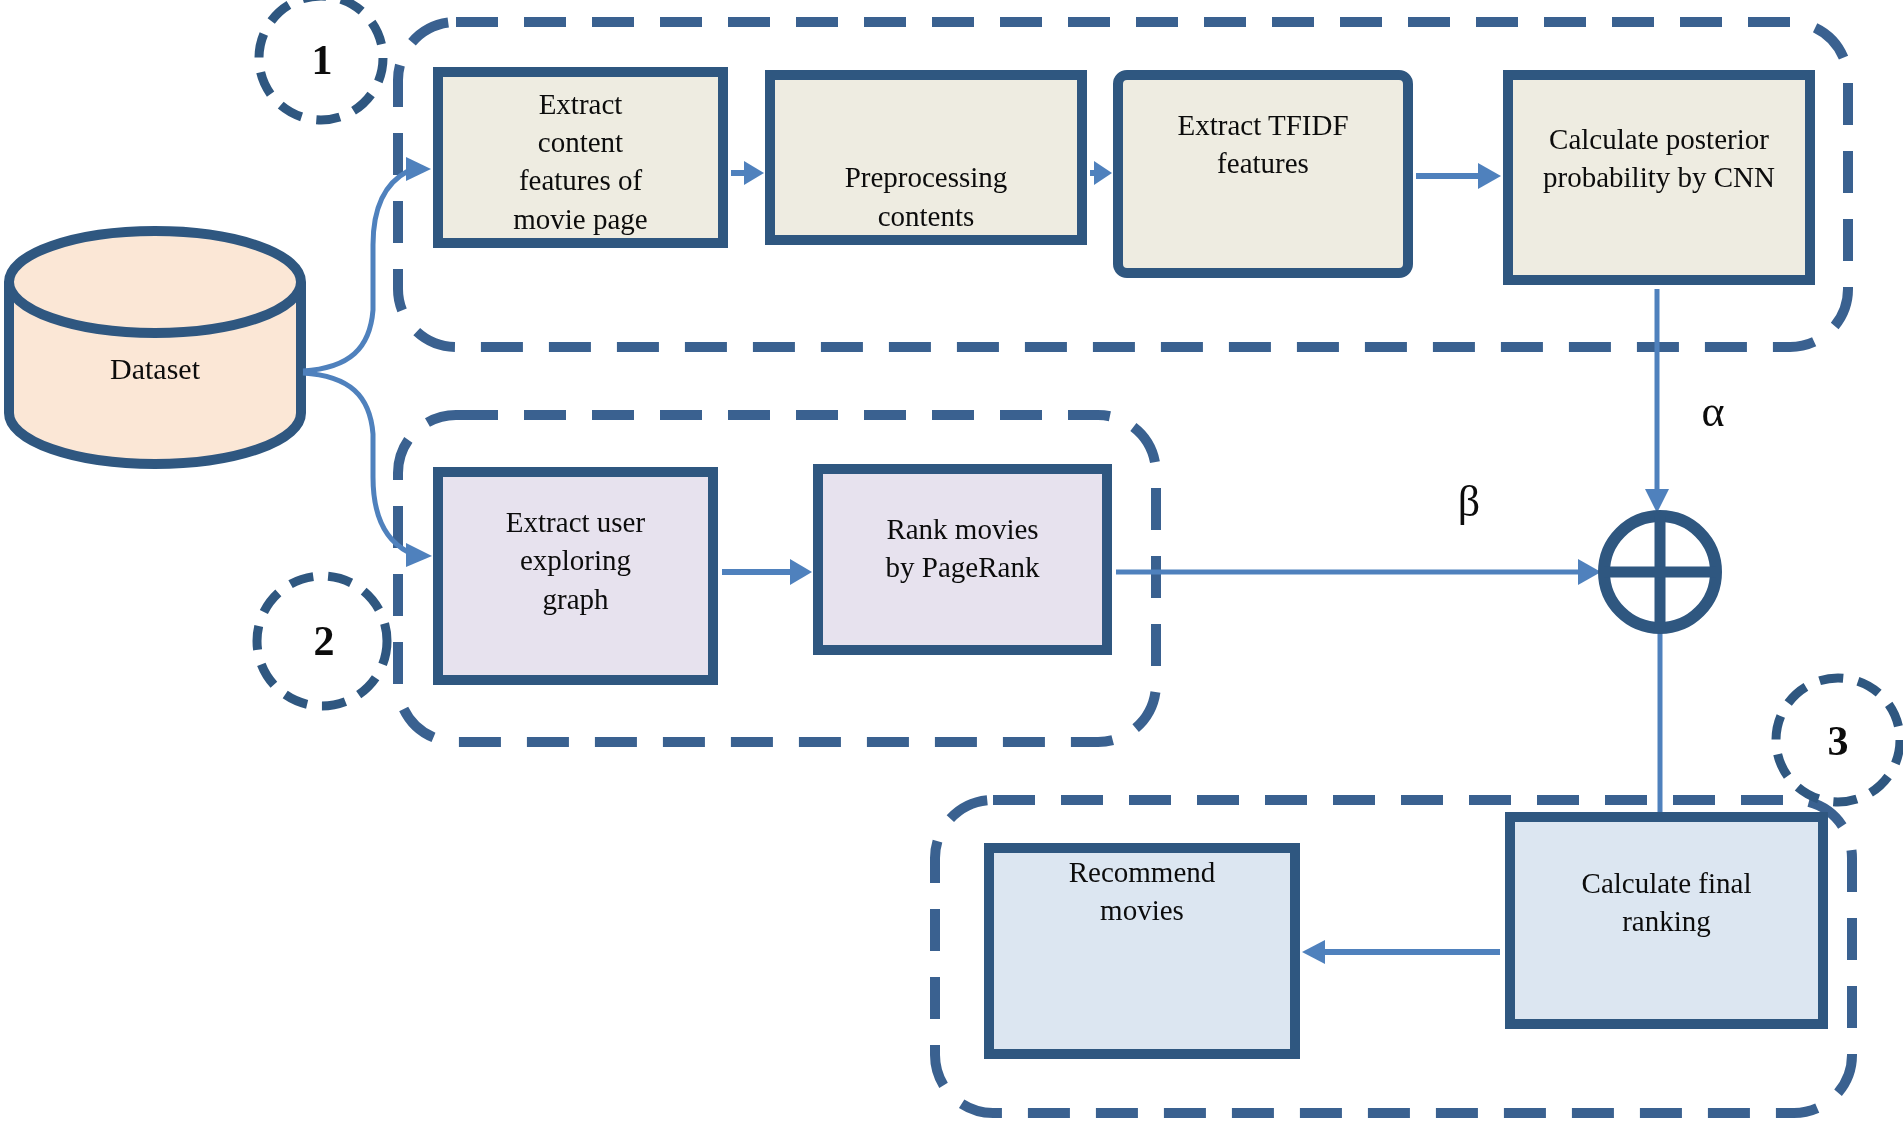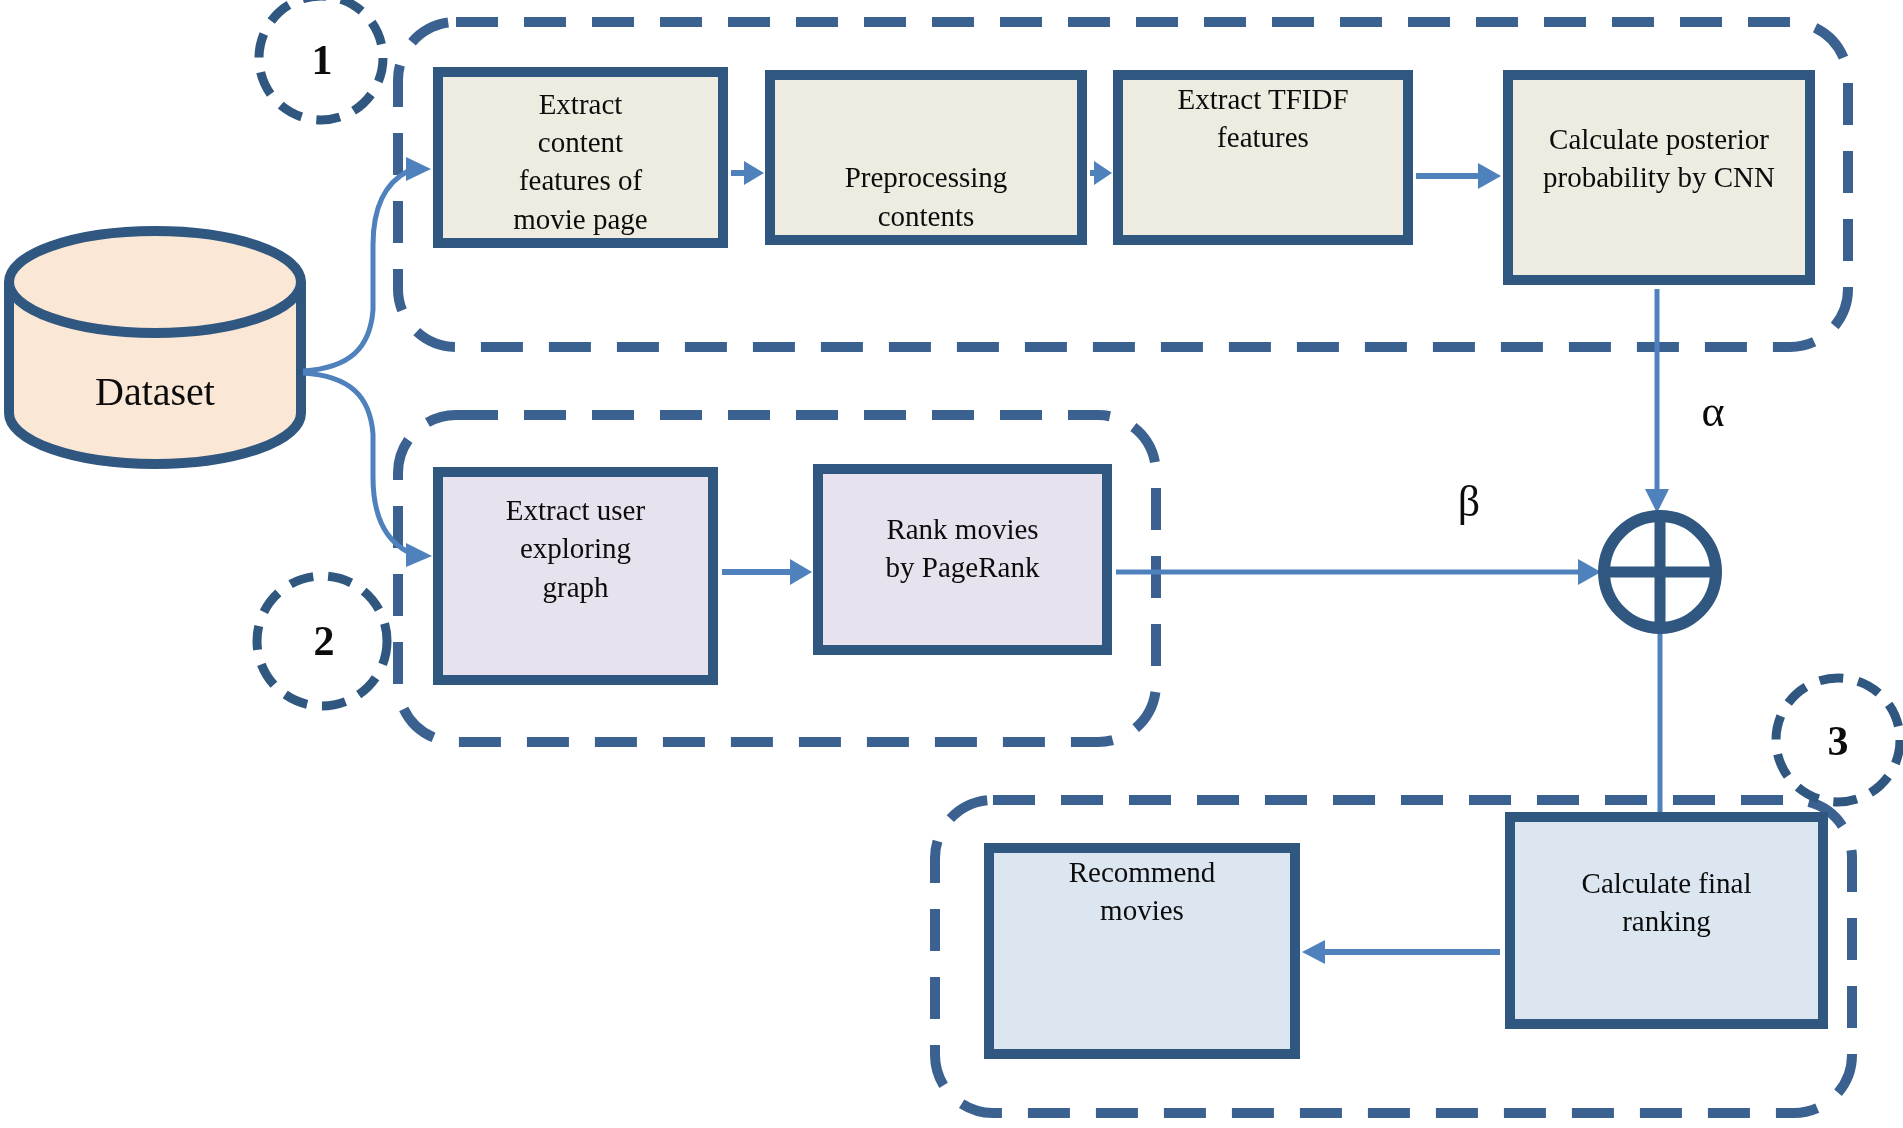--- a/index.html
+++ b/index.html
@@ -21,34 +21,34 @@
     font-size:29px;line-height:1.32;
   }
   .box-label{white-space:pre-line;display:block;}
   .fill-content{background:#EEECE1;}
   .fill-graph{background:#E7E2EE;}
   .fill-final{background:#DCE6F1;}
   .diagram-label{
     position:absolute;z-index:3;
     color:#0c0c0c;text-align:center;
   }
-  #dataset-label{left:35px;top:368px;width:240px;font-size:40px;}
+  #dataset-label{left:35px;top:352px;width:240px;font-size:30px;}
   .step-number{width:44px;font-size:42px;font-weight:bold;line-height:48px;}
   #step-number-1{left:300px;top:36px;}
   #step-number-2{left:302px;top:617px;}
   #step-number-3{left:1816px;top:717px;}
   .greek{width:70px;font-size:44px;line-height:52px;}
   #alpha-label{left:1678px;top:386px;}
   #beta-label{left:1434px;top:476px;}
   
   #box-extract-content{left:433px;top:67px;width:295px;height:181px;padding-top:16px;align-items:flex-end;}
   #box-preprocessing{left:765px;top:70px;width:322px;height:175px;padding-top:26px;align-items:flex-end;}
-  #box-tfidf{left:1113px;top:70px;width:300px;height:175px;}
+  #box-tfidf{left:1113px;top:70px;width:300px;height:208px;padding-top:26px;border-radius:14px;}
   #box-cnn{left:1503px;top:70px;width:312px;height:215px;padding-top:40px;}
-  #box-user-graph{left:433px;top:467px;width:285px;height:218px;padding-top:14px;}
+  #box-user-graph{left:433px;top:467px;width:285px;height:218px;padding-top:26px;}
   #box-pagerank{left:813px;top:464px;width:299px;height:191px;padding-top:36px;}
   #box-recommend{left:984px;top:843px;width:316px;height:216px;}
   #box-final-ranking{left:1505px;top:812px;width:323px;height:217px;padding-top:42px;}
 </style>
 </head>
 <body>
 
 <div id="canvas">
 
   <svg id="wires" width="1903" height="1128" viewBox="0 0 1903 1128">

